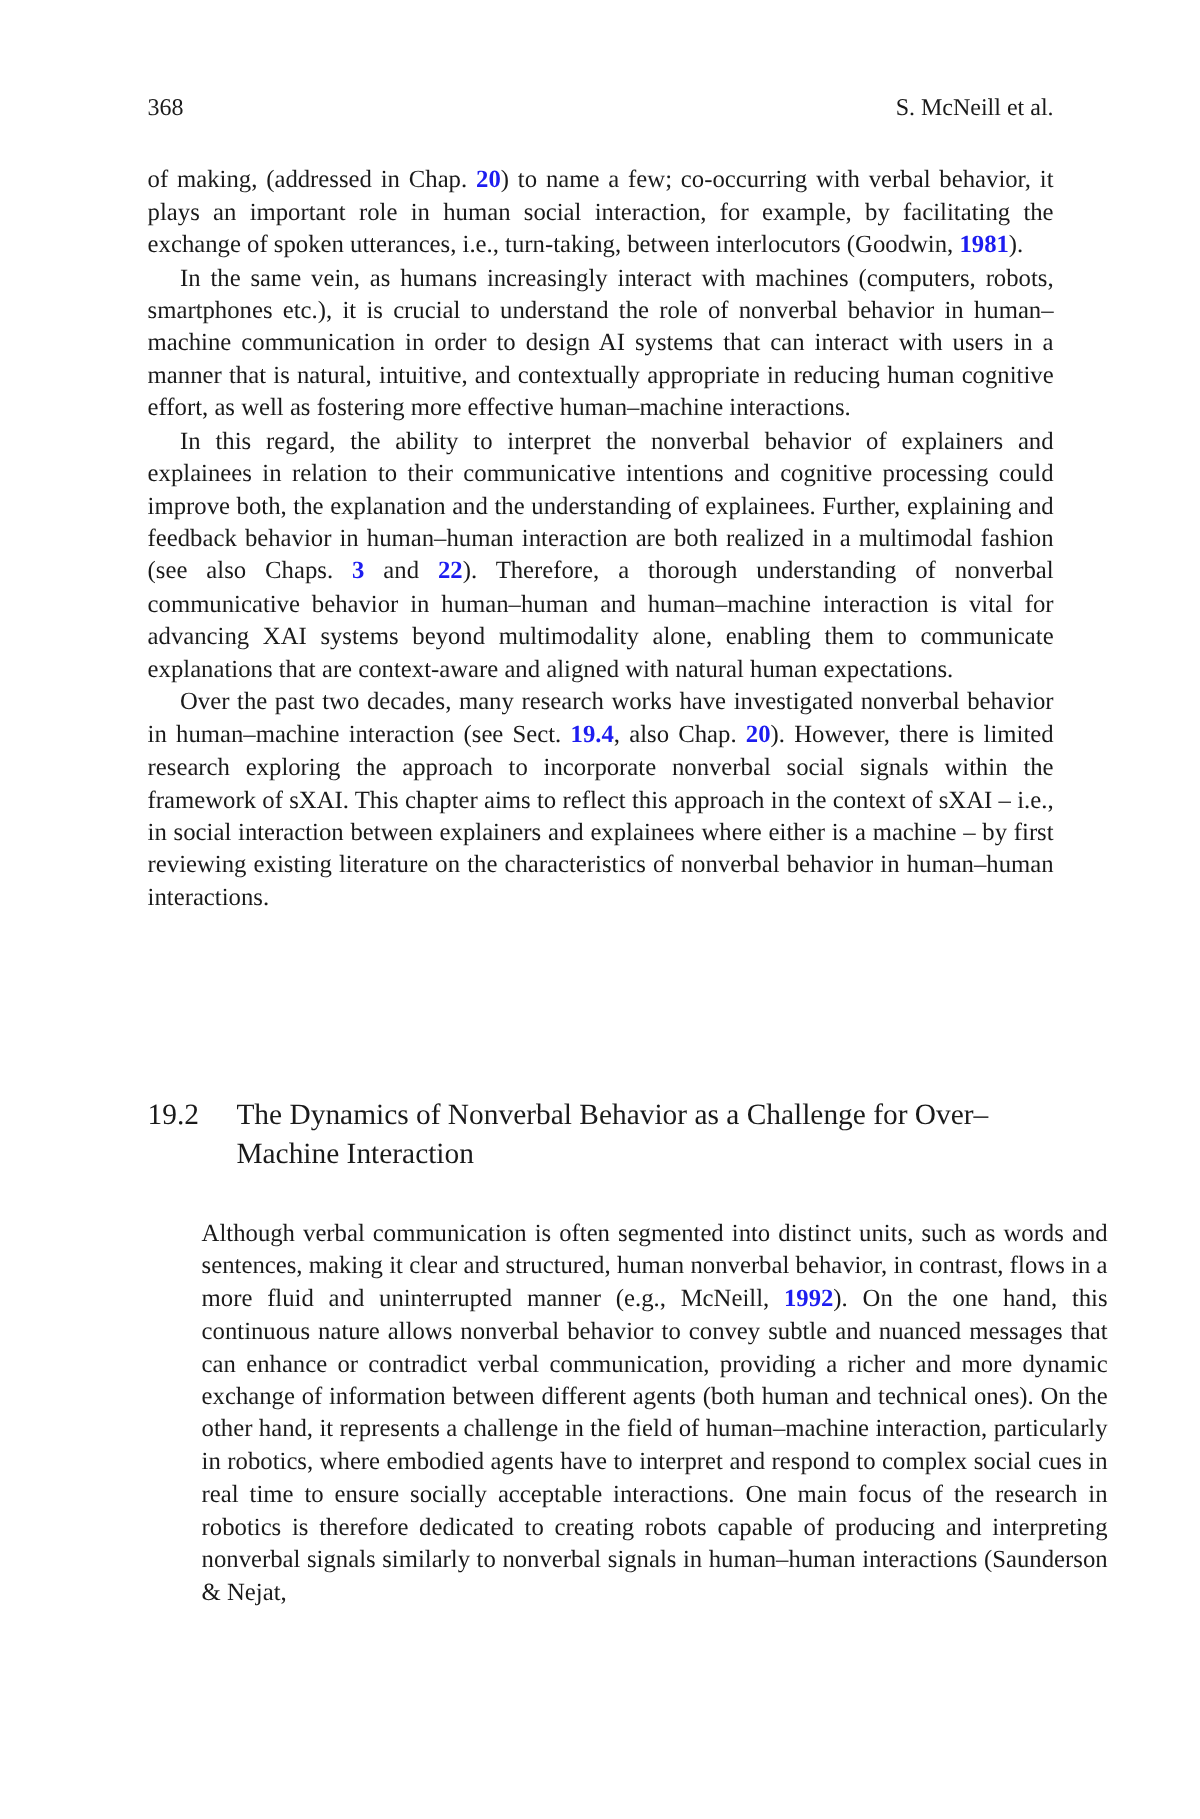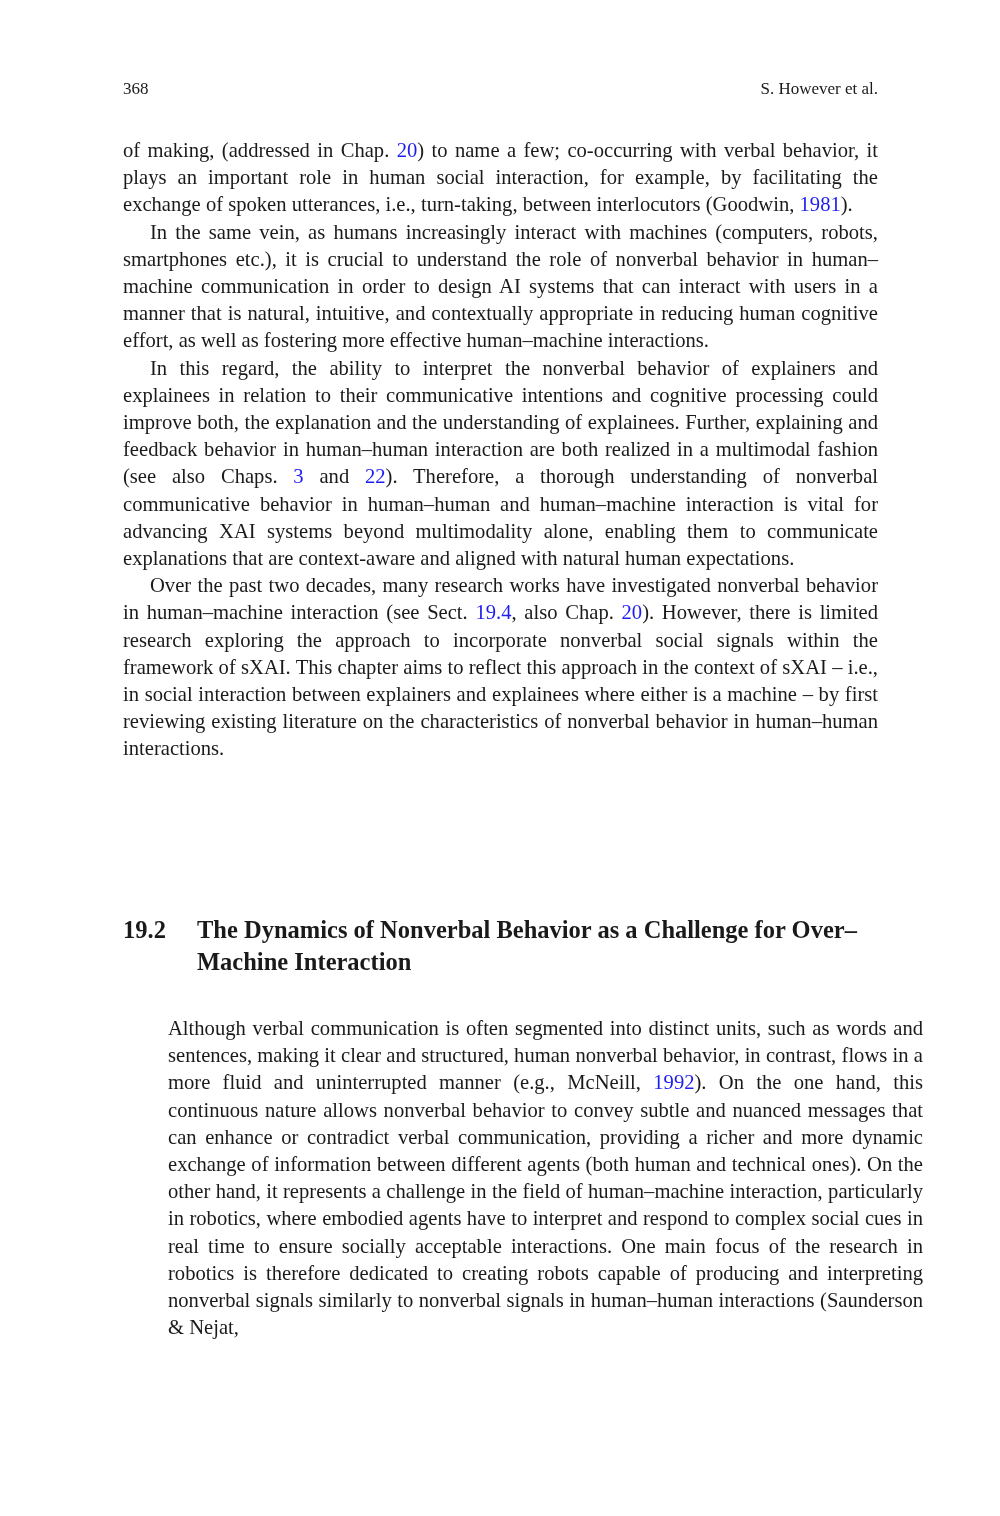--- a/index.html
+++ b/index.html
@@ -1,39 +1,39 @@
 <!DOCTYPE html>
 <html><head>
 <meta charset="utf-8">
 <style>
   html, body { margin: 0; padding: 0; background: #ffffff; }
   body { width: 1000px; height: 1516px; position: relative; overflow: hidden;
          font-family: "Liberation Serif", "DejaVu Serif", serif; color: #1a1a1a; }
   .header { position: absolute; top: 79px; left: 123px; width: 755px; height: 24px;
-            font-size: 17px; text-decoration: underline; }
+            font-size: 20px; text-decoration: underline; }
   .header .pnum { position: absolute; left: 0; top: 0; }
   .header .running { position: absolute; right: 0; top: 0; }
   .body-text { position: absolute; left: 123px; width: 755px; font-size: 20.6px;
                line-height: 27.2px; text-align: justify; hyphens: manual; }
   .body-text p { margin: 0; text-indent: 27px; }
   .body-text p.noindent { text-indent: 0; }
-  a.ref { color: #1d1df0; text-decoration: none; }
+  a.ref { color: #1d1df0; text-decoration: none; font-weight: bold; }
   #block1 { top: 137px; }
   .section { position: absolute; left: 123px; top: 914px; width: 760px;
-             font-weight: bold; font-size: 24.5px; line-height: 32px; }
+             font-weight: normal; font-size: 24.5px; line-height: 32px; }
   .section .num { position: absolute; left: 0; top: 0; }
   .section .title { margin-left: 74px; }
   #block2 { top: 1015px; margin-left: 45px; }
 </style>
 </head>
 <body>
 
 <div class="header">
   <span class="pnum">368</span>
-  <span class="running">S. However et al.</span>
+  <span class="running">S. McNeill et al.</span>
 </div>
 
 <div class="body-text" id="block1">
     <p class="noindent"><span>of making, (addressed in Chap. </span><a class="ref" href="#">20</a><span>) to name a few; co-occurring with verbal behavior, it plays an important role in human social interaction, for example, by facilitating the exchange of spoken utterances, i.e., turn-taking, between interlocutors (Goodwin, </span><a class="ref" href="#">1981</a><span>).</span></p>
     <p><span>In the same vein, as humans increasingly interact with machines (computers, robots, smartphones etc.), it is crucial to understand the role of nonverbal behavior in human–machine communication in order to design AI systems that can interact with users in a manner that is natural, intuitive, and contextually appropriate in reducing human cognitive effort, as well as fostering more effective human–machine interactions.</span></p>
     <p><span>In this regard, the ability to interpret the nonverbal behavior of explainers and explainees in relation to their communicative intentions and cognitive processing could improve both, the explanation and the understanding of explainees. Further, explaining and feedback behavior in human–human interaction are both realized in a multimodal fashion (see also Chaps. </span><a class="ref" href="#">3</a><span> and </span><a class="ref" href="#">22</a><span>). Therefore, a thorough understanding of nonverbal communicative behavior in human–human and human–machine interaction is vital for advancing XAI systems beyond multimodality alone, enabling them to communicate explanations that are context-aware and aligned with natural human expectations.</span></p>
     <p><span>Over the past two decades, many research works have investigated nonverbal behavior in human–machine interaction (see Sect. </span><a class="ref" href="#">19.4</a><span>, also Chap. </span><a class="ref" href="#">20</a><span>). However, there is limited research exploring the approach to incorporate nonverbal social sig­nals within the framework of sXAI. This chapter aims to reflect this approach in the context of sXAI – i.e., in social interaction between explainers and explainees where either is a machine – by first reviewing existing literature on the characteristics of nonverbal behavior in human–human interactions.</span></p>
   </div>
 
 <div class="section">

